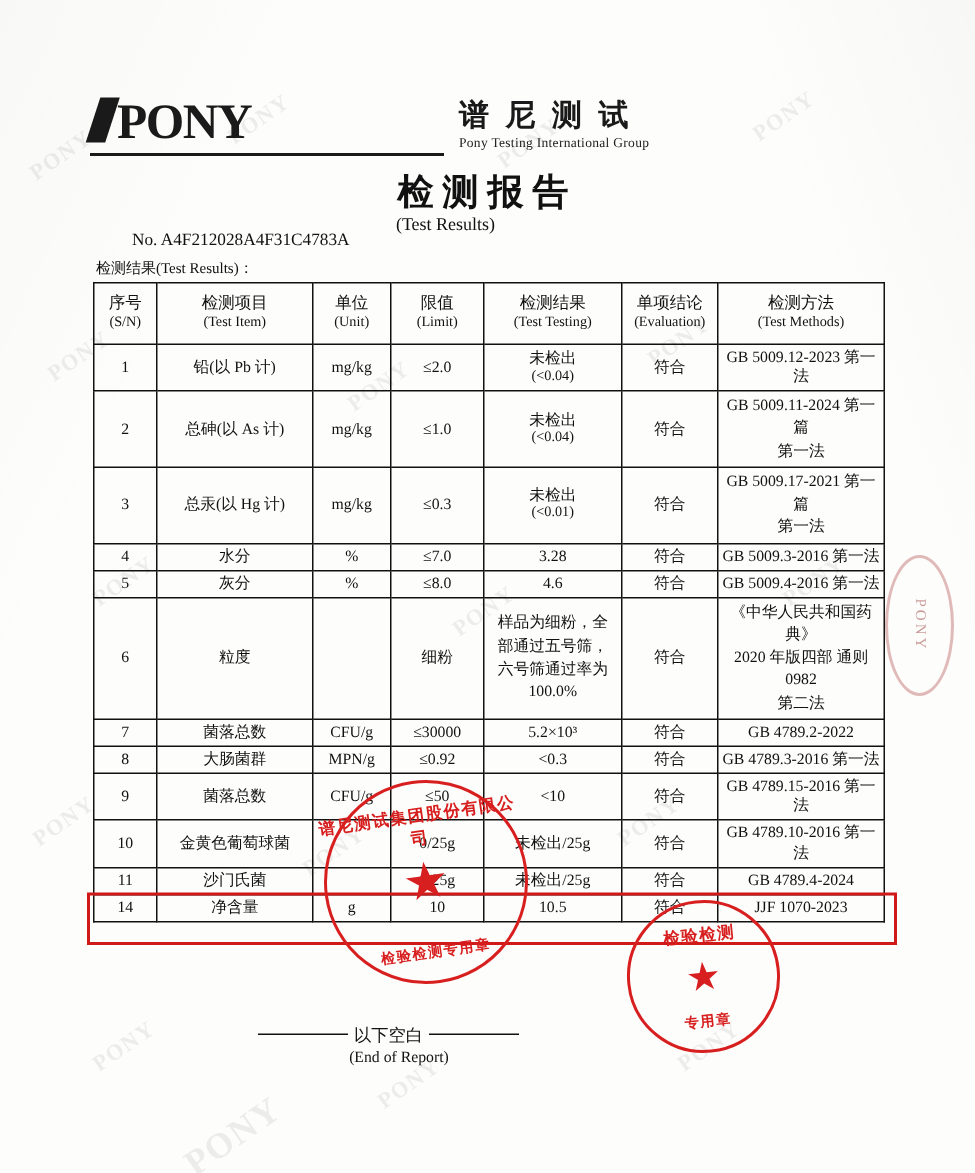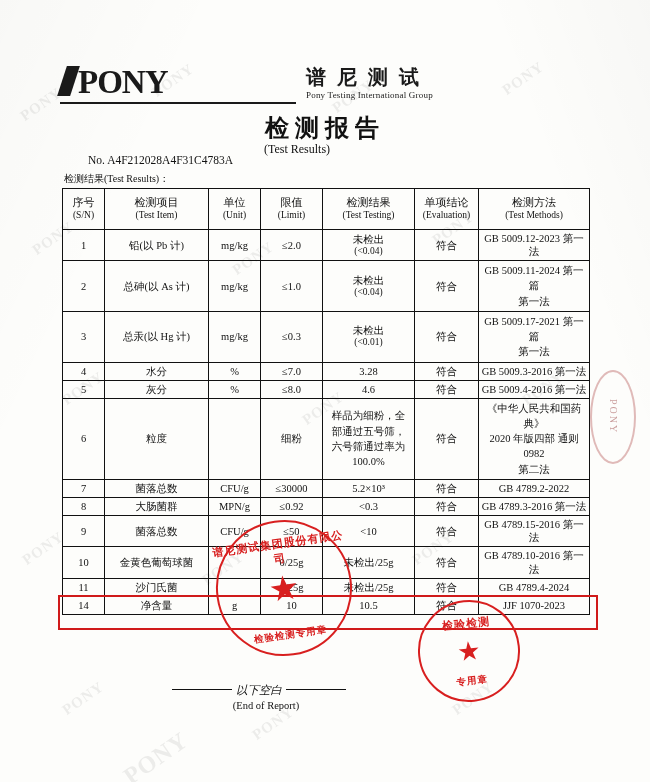--- a/index.html
+++ b/index.html
@@ -197,21 +197,20 @@
 
   
   .endline {
     position: absolute;
     top: 683px;
     left: 0;
     width: 518px;
     text-align: center;
     font-family: "Liberation Serif", serif;
     font-size: 11.5px;
-    font-style: italic;
   }
   .endline .rule {
     display: inline-block;
     width: 60px;
     border-top: 1px solid #111;
     vertical-align: 4px;
     margin: 0 4px;
   }
   .endline-en {
     position: absolute;

